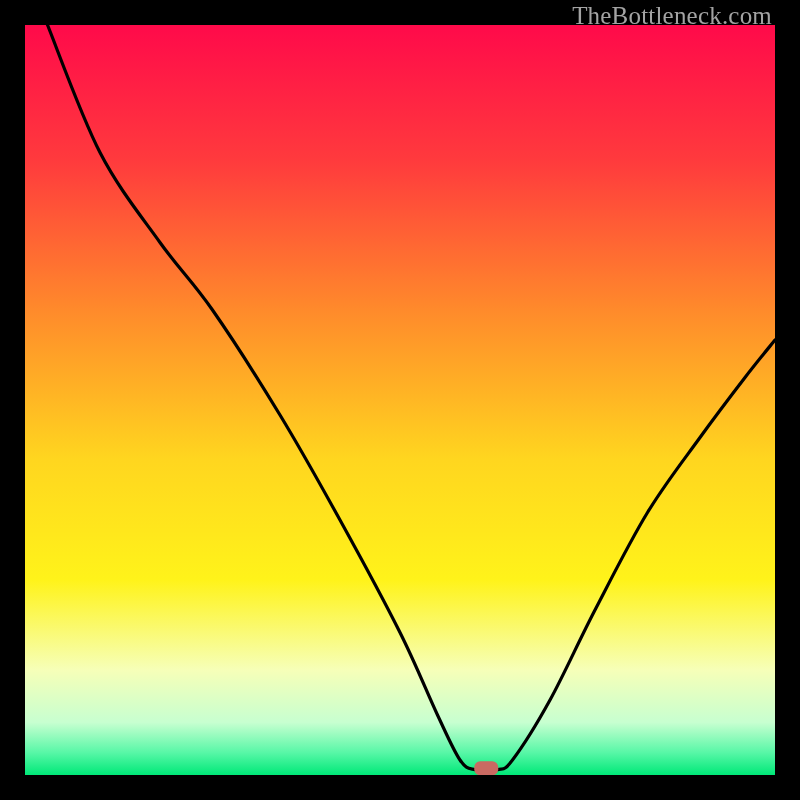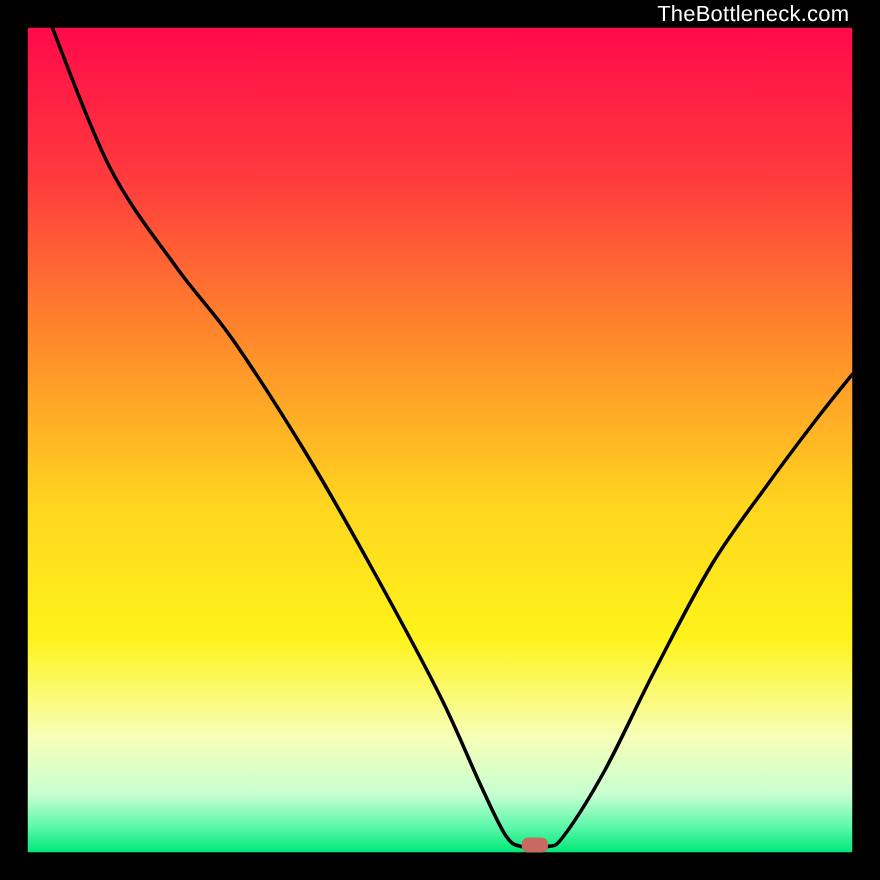--- a/index.html
+++ b/index.html
@@ -23,24 +23,25 @@
     position: absolute;
     left: 0;
     top: 0;
     width: 750px;
     height: 750px;
   }
   .watermark {
     position: absolute;
     top: 2px;
     right: 28px;
-    color: #ffffff;
-    font-size: 20px;
+    color: #a3a3a3;
+    font-size: 25px;
     font-weight: 500;
     letter-spacing: 0.2px;
+    font-family: Liberation Serif, serif;
   }
   svg { display: block; }
 </style>
 </head>
 <body>
 
 <div class="frame">
   <svg class="plot-area" width="750" height="750" viewBox="0 0 750 750">
     <defs>
       <linearGradient id="bg-grad" x1="0" y1="0" x2="0" y2="1">

